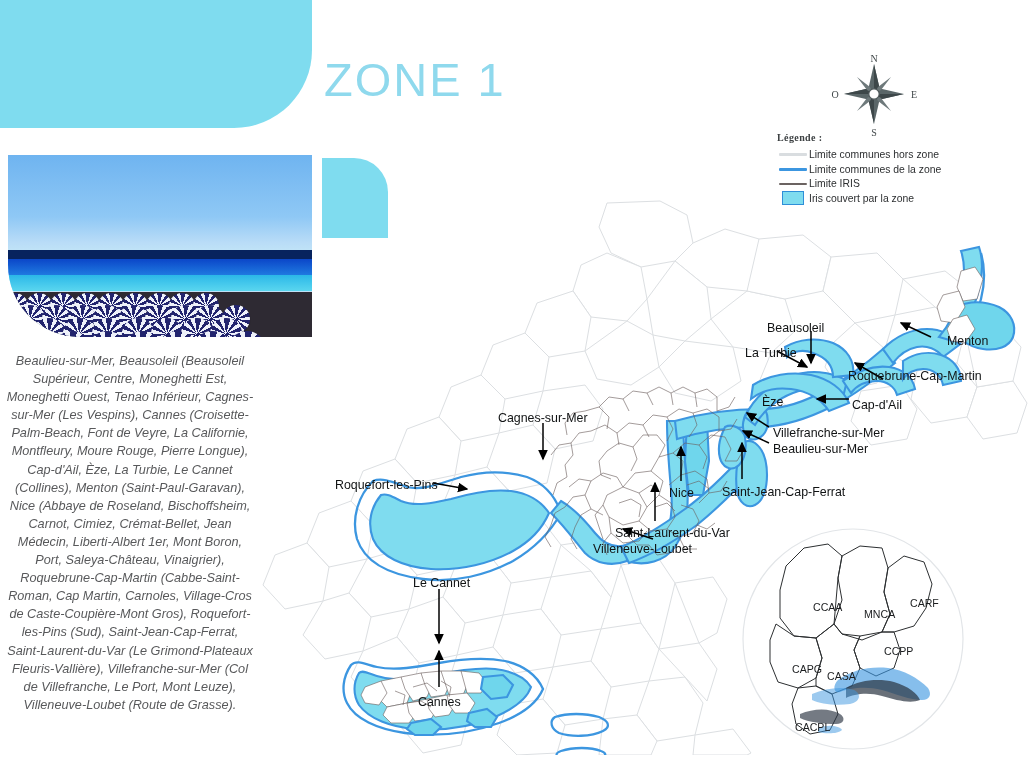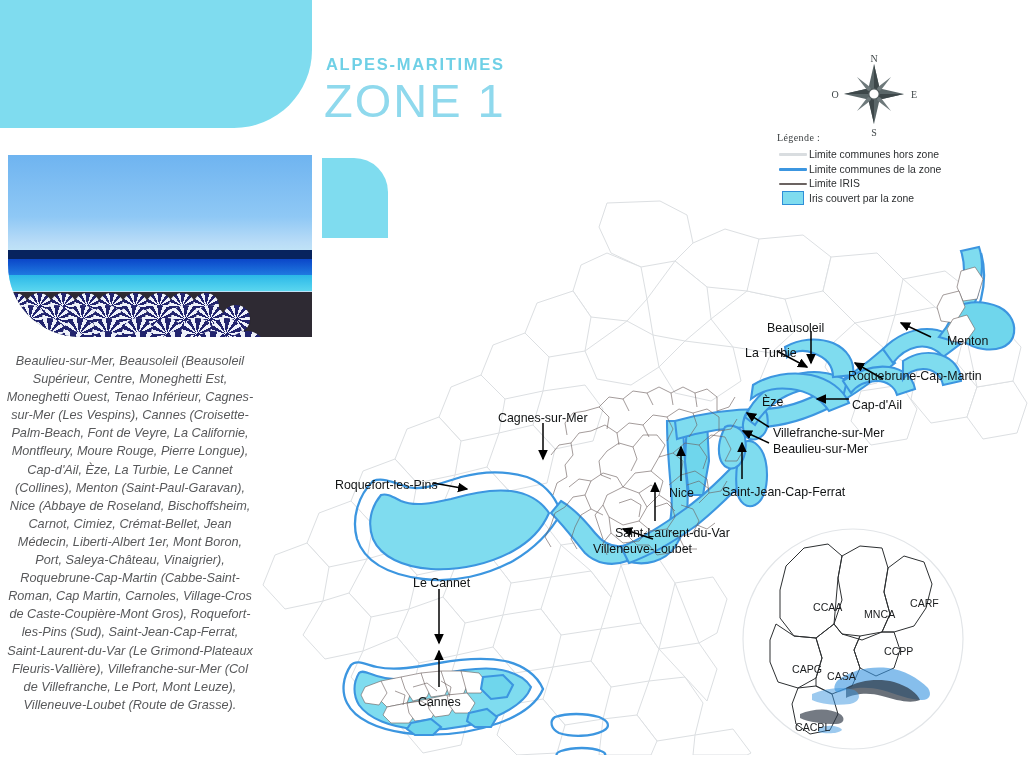--- a/index.html
+++ b/index.html
@@ -56,21 +56,21 @@
   }
 
   
   #compass{position:absolute;left:826px;top:48px;width:96px;height:92px;}
   #compass svg{display:block;}
   .compass-letter{font-size:10px;fill:#41484a;font-family:"Liberation Serif",serif;}
 
   
   #legend{position:absolute;left:777px;top:132px;width:200px;}
   #legend-title{
-    font-size:10px;font-weight:400;color:#3c4042;letter-spacing:.4px;
+    font-size:10px;font-weight:700;color:#3c4042;letter-spacing:.4px;
     font-family:"Liberation Serif",serif;margin:0 0 5px 0;
   }
   .legend-row{display:flex;align-items:center;height:13.5px;margin-bottom:1px;}
   .legend-key{width:32px;flex:0 0 32px;display:flex;align-items:center;justify-content:center;}
   .legend-line{width:28px;height:3px;border-radius:1px;}
   .legend-swatch{width:20px;height:12px;background:#7fdcef;border:1.4px solid #2f8fd8;}
   .legend-label{font-size:10.4px;color:#2d2f31;white-space:nowrap;}
 
   
   #map-area{position:absolute;left:255px;top:195px;width:775px;height:560px;}
@@ -129,21 +129,20 @@
       <div class="umb" style="width: 38px; height: 38px; left: 44.96px; top: 176px;"></div>
       <div class="umb" style="width: 38px; height: 38px; left: 79.92px; top: 176px;"></div>
       <div class="umb" style="width: 38px; height: 38px; left: 114.88px; top: 176px;"></div>
       <div class="umb" style="width: 38px; height: 38px; left: 149.84px; top: 176px;"></div>
       <div class="umb" style="width: 38px; height: 38px; left: 184.8px; top: 176px;"></div>
       <div class="umb" style="width: 38px; height: 38px; left: 219.76px; top: 176px;"></div>
     </div>
 </div>
 
 <div id="header-block">
-  <div id="subtitle">ALPES-MARITIMES</div>
   <div id="title">ZONE 1</div>
 </div>
 
 <div id="villes-block">
   <div id="villes-text">Beaulieu-sur-Mer, Beausoleil (Beausoleil Supérieur, Centre, Moneghetti Est, Moneghetti Ouest, Tenao Inférieur, Cagnes-sur-Mer (Les Vespins), Cannes (Croisette-Palm-Beach, Font de Veyre, La Californie, Montfleury, Moure Rouge, Pierre Longue), Cap-d'Ail, Èze, La Turbie, Le Cannet (Collines), Menton (Saint-Paul-Garavan), Nice (Abbaye de Roseland, Bischoffsheim, Carnot, Cimiez, Crémat-Bellet, Jean Médecin, Liberti-Albert 1er, Mont Boron, Port, Saleya-Château, Vinaigrier), Roquebrune-Cap-Martin (Cabbe-Saint-Roman, Cap Martin, Carnoles, Village-Cros de Caste-Coupière-Mont Gros), Roquefort-les-Pins (Sud), Saint-Jean-Cap-Ferrat, Saint-Laurent-du-Var (Le Grimond-Plateaux Fleuris-Vallière), Villefranche-sur-Mer (Col de Villefranche, Le Port, Mont Leuze), Villeneuve-Loubet (Route de Grasse).</div>
 </div>
 
 <div id="compass">
   <svg width="96" height="92" viewBox="0 0 96 92">
     <g transform="translate(48,46)">

